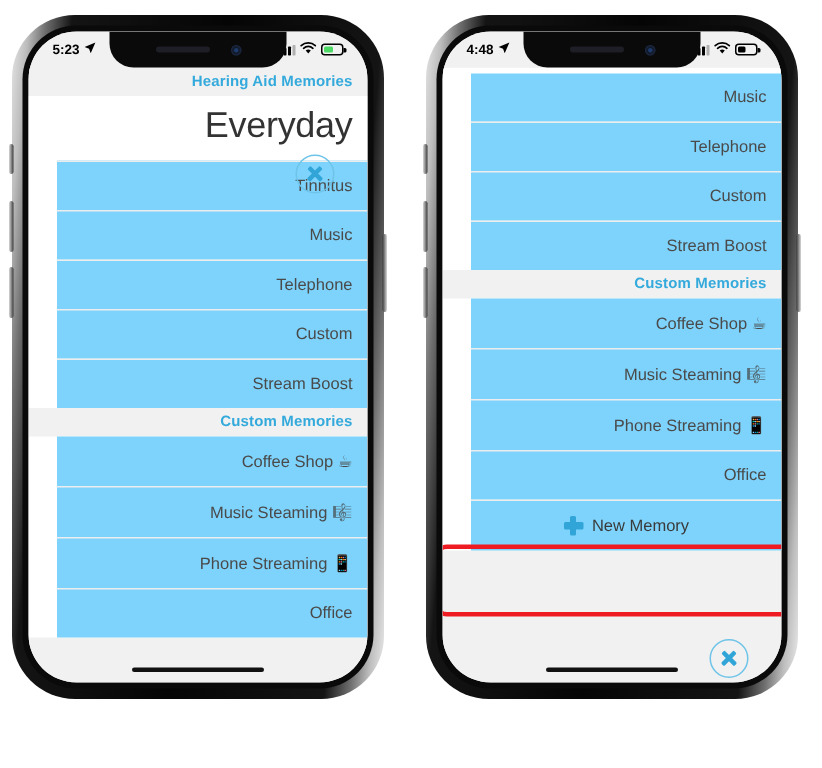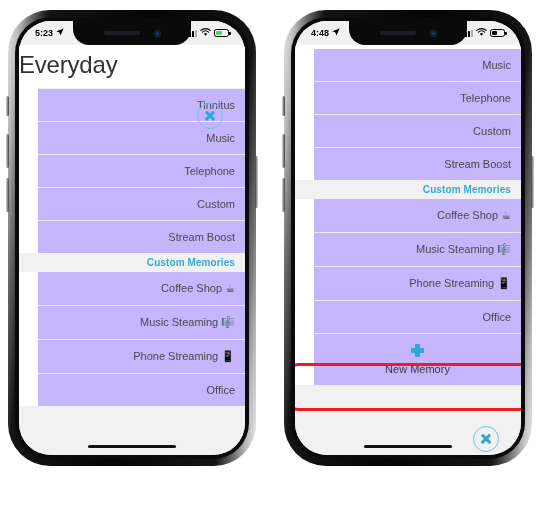--- a/index.html
+++ b/index.html
@@ -105,45 +105,46 @@
   }
   .section-header{
     background:#f1f1f1;
     color:#34aadc;
     font-size:10px;font-weight:bold;
     text-align:right;
     padding:4px 10px 4px 0;
     letter-spacing:.1px;
   }
   .big-title{
+    text-align:right;
     font-size:24px;
     font-weight:normal;
     color:#333;
     padding:6px 10px 9px 0;
     background:#fff;
     letter-spacing:-.2px;
   }
   .row{
-    background:#c4b5fd;
+    background:#7dd3fc;
     text-align:right;
     font-size:11px;
     color:#4a4a4a;
     padding:10px 10px 10px 0;
     border-top:1px solid #ededed;
     position:relative;
     white-space:nowrap;
     margin-left:19px;
   }
   .row.first{border-top:none;}
   .row .emoji{font-size:11px;}
   .row.newmem{
     text-align:left;
     color:#3a3a3a;
     padding-right:0;
-    display:flex;align-items:center;justify-content:center;gap:6px;flex-direction:column;
+    display:flex;align-items:center;justify-content:center;gap:6px;
   }
   .plus{
     position:relative;display:inline-block;width:13px;height:13px;
   }
   .plus::before,.plus::after{
     content:"";position:absolute;background:#32a5d8;border-radius:1px;
   }
   .plus::before{left:0;top:4.3px;width:13px;height:4.4px;}
   .plus::after{top:0;left:4.3px;height:13px;width:4.4px;}
 
@@ -225,20 +226,21 @@
                 <path d="M0.7 2.7 A8 8 0 0 1 11.3 2.7" stroke="#000" stroke-width="1.3" fill="none" stroke-linecap="round"></path>
               </svg>
             </span>
             <span class="batt">
                 <i id="batt-l" style="width: 55%; background: rgb(76, 217, 100);"></i>
               </span>
           </div>
         </div>
 
         <div class="content">
+          <div class="section-header">Hearing Aid Memories</div>
           <div class="sheet">
             <div class="big-title">Everyday</div>
             <div class="row">Tinnitus</div>
             <div class="row">Music</div>
             <div class="row">Telephone</div>
             <div class="row">Custom</div>
             <div class="row">Stream Boost</div>
           </div>
           <div class="section-header">Custom Memories</div>
           <div class="sheet">

